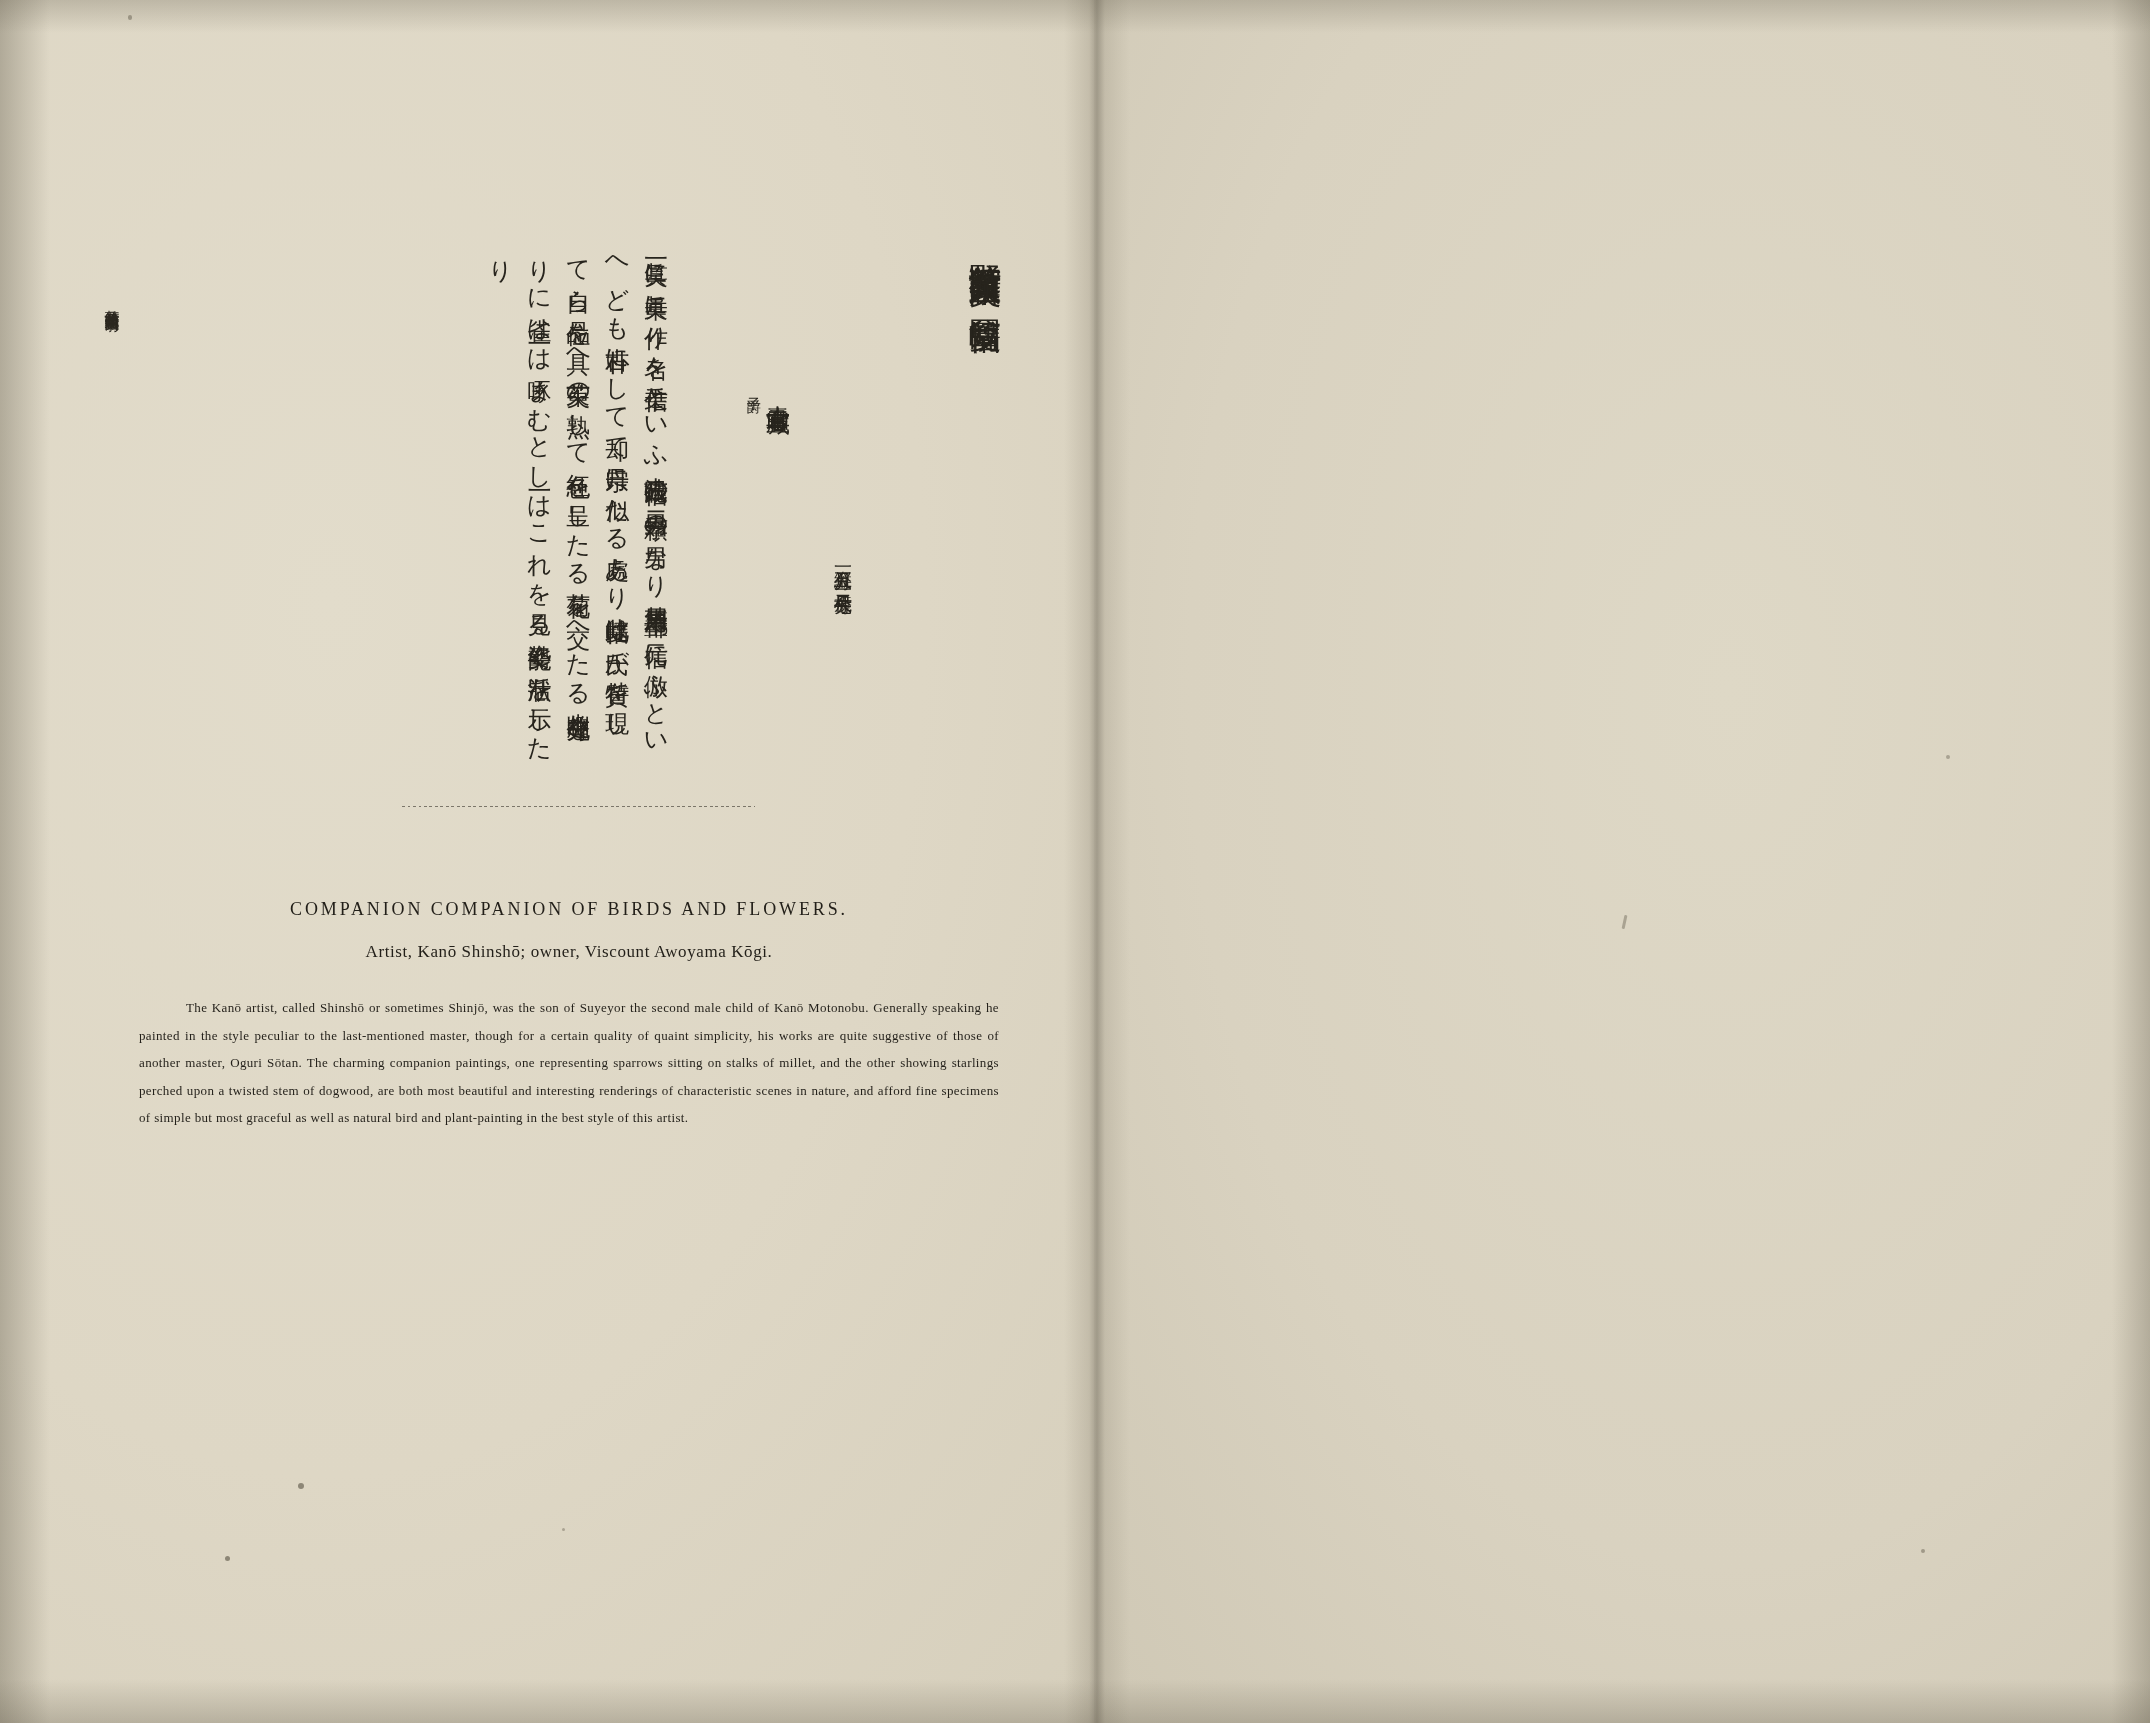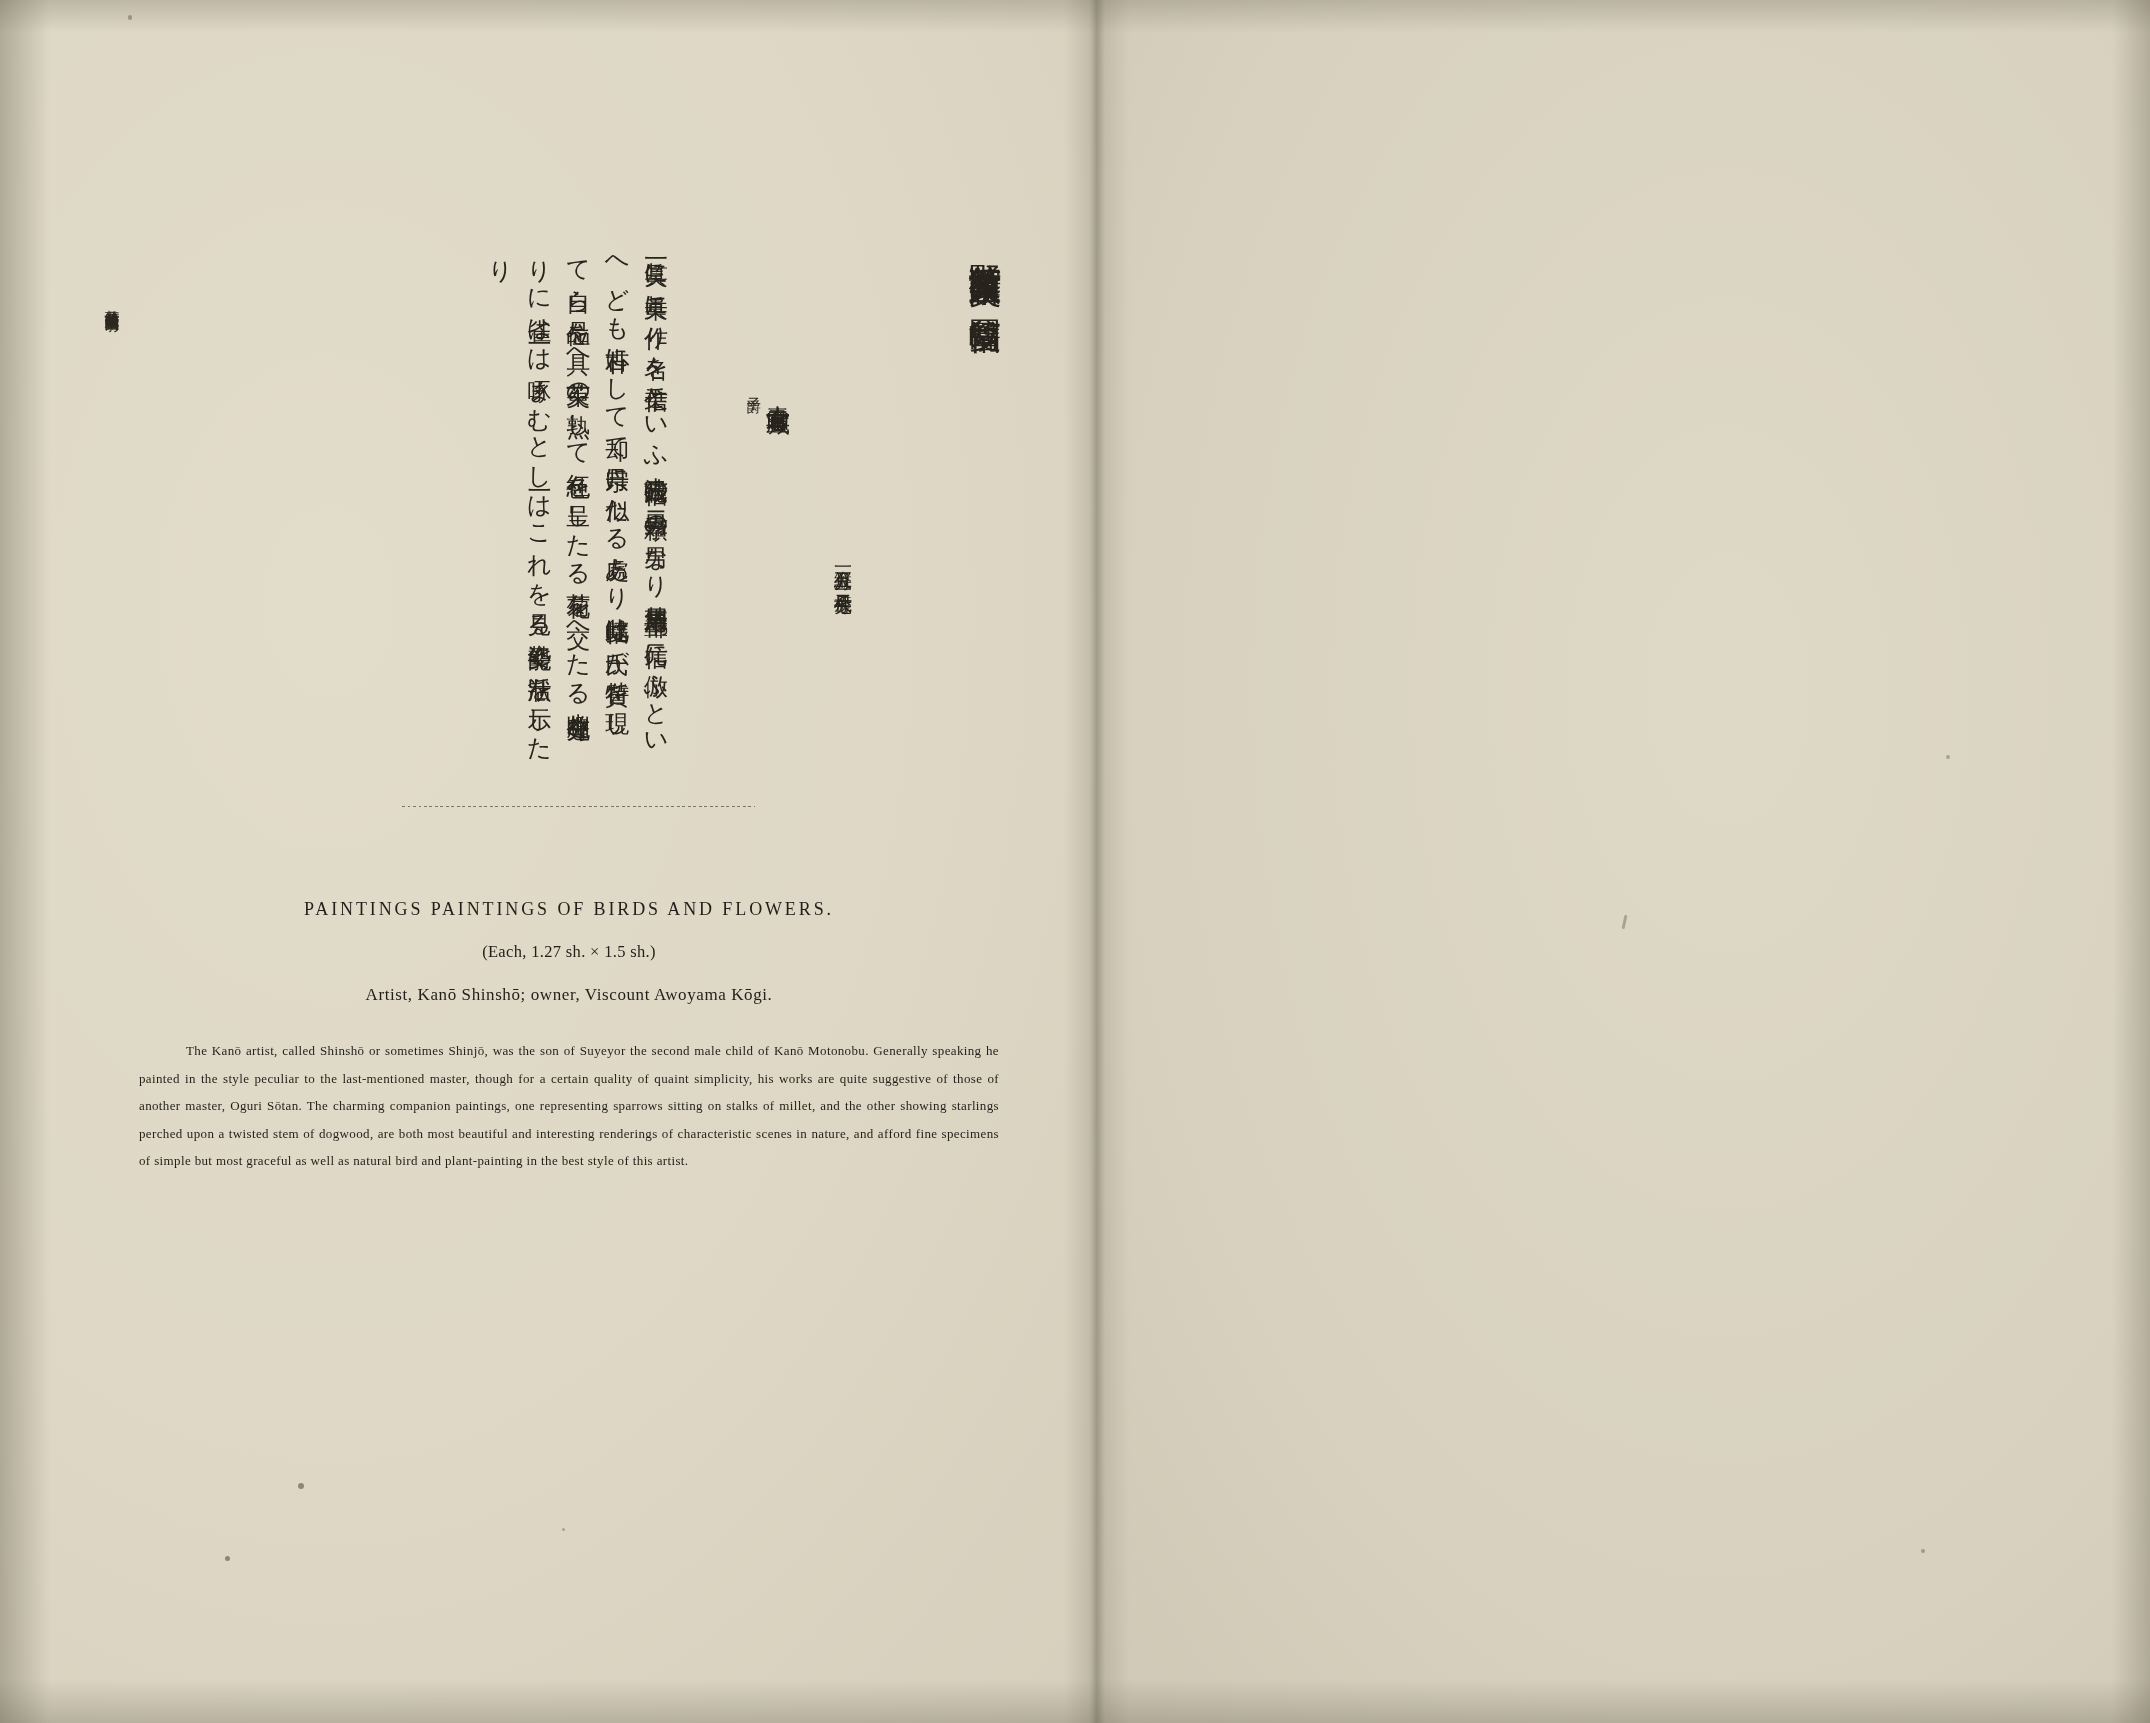--- a/index.html
+++ b/index.html
@@ -199,22 +199,21 @@
 
     <div class="vertical-block jp-owner-small">子爵</div>
 
     <div class="vertical-block jp-owner">青山幸宜君藏</div>
 
     <div class="vertical-block jp-body">眞笑一に眞乗に作り名を乗信といふ古法眼元信の二男季頼の男なり其用筆用墨都て元信に倣ふといへども古朴にして却て宗丹に似たる處あり此雙幅は氏が特質を現して自ら品位を具へ茱萸の熟して紅色を呈したる菊花を交へたる幽趣充分なりに雀は一は啄まむとし一はこれを見る姿勢能く活狀を示したり</div>
 
     <div class="divider"></div>
 
     <div class="en-block">
-      <div class="en-heading">PAINTINGS PAINTINGS OF BIRDS AND FLOWERS.</div>
-      <div class="en-sub">(Each, 1.27 sh. × 1.5 sh.)</div>
+      <div class="en-heading">COMPANION COMPANION OF BIRDS AND FLOWERS.</div>
       <div class="en-credit">Artist, Kanō Shinshō; owner, Viscount Awoyama Kōgi.</div>
       <div class="en-para">The Kanō artist, called Shinshō or sometimes Shinjō, was the son of Suyeyor the second male child of Kanō Motonobu. Generally speaking he painted in the style peculiar to the last-mentioned master, though for a certain quality of quaint simplicity, his works are quite suggestive of those of another master, Oguri Sōtan. The charming companion paintings, one representing sparrows sitting on stalks of millet, and the other showing starlings perched upon a twisted stem of dogwood, are both most beautiful and interesting renderings of characteristic scenes in nature, and afford fine specimens of simple but most graceful as well as natural bird and plant-painting in the best style of this artist.</div>
     </div>
 
     <div class="speck" style="left:298px; top:1483px; width:6px; height:6px;"></div>
     <div class="speck" style="left:225px; top:1556px; width:5px; height:5px;"></div>
     <div class="speck" style="left:562px; top:1528px; width:3.3px; height:3.3px; opacity:0.35;"></div>
     <div class="speck" style="left:128px; top:15.4px; width:4.4px; height:4.4px; opacity:0.4;"></div>
   </div>
 

